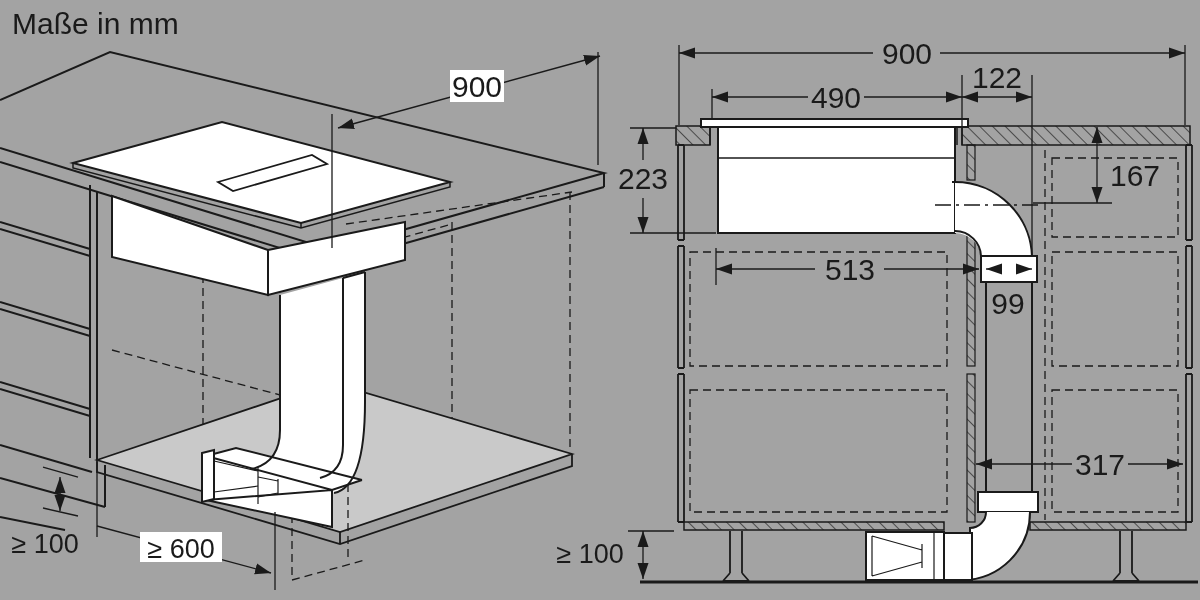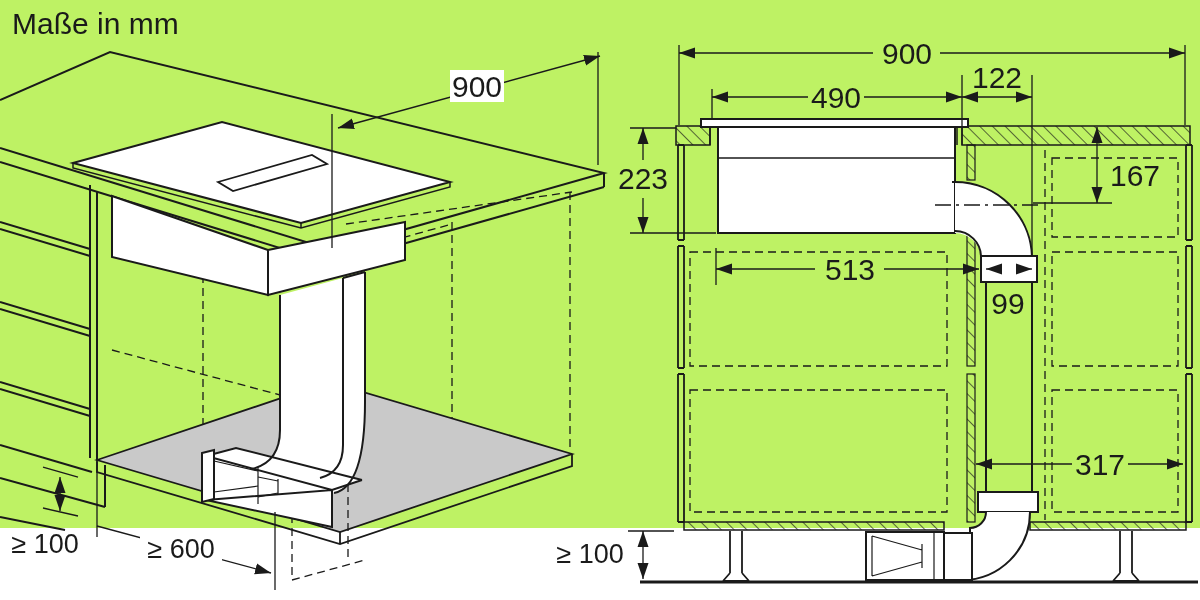--- a/index.html
+++ b/index.html
@@ -1,16 +1,16 @@
 <!DOCTYPE html>
 <html><head>
 <meta charset="utf-8">
 <style>
   html,body{margin:0;padding:0;background:#ffffff;width:1200px;height:600px;overflow:hidden;}
-  .drawing-wrap{width:1200px;height:528px;background:#bef264;}
+  .drawing-wrap{width:1200px;height:600px;background:#a3a3a3;}
   svg{display:block;font-family:"Liberation Sans","DejaVu Sans",sans-serif;}
   text{fill:#1a1a1a;}
   .dim-num{font-size:30px;}
   .dim-num-sm{font-size:27px;}
   .title-txt{font-size:30px;}
   .ln{stroke:#1a1a1a;fill:none;}
   .w28{stroke-width:2.8;}
   .w2{stroke-width:2;}
   .w18{stroke-width:1.8;}
   .w15{stroke-width:1.5;}

